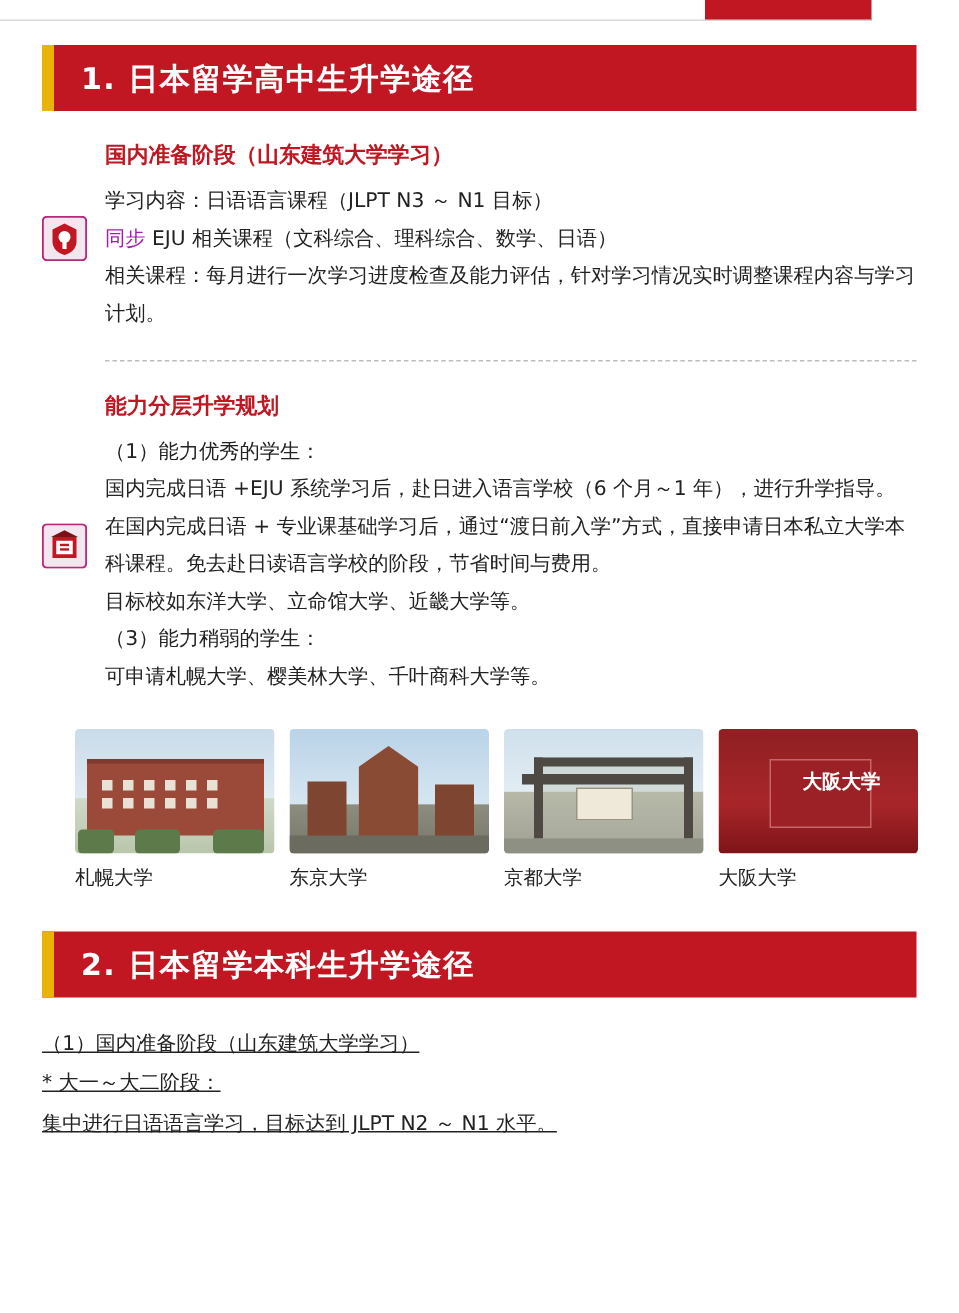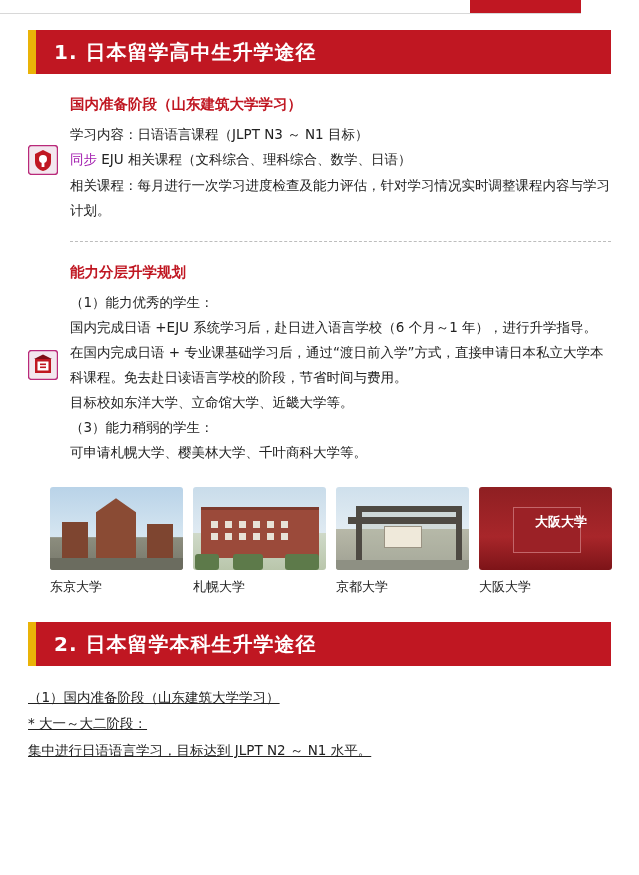--- a/index.html
+++ b/index.html
@@ -197,31 +197,20 @@
       <p class="para">在国内完成日语 + 专业课基础学习后，通过“渡日前入学”方式，直接申请日本私立大学本科课程。免去赴日读语言学校的阶段，节省时间与费用。</p>
       <p class="para">目标校如东洋大学、立命馆大学、近畿大学等。</p>
       <p class="para">（3）能力稍弱的学生：</p>
       <p class="para">可申请札幌大学、樱美林大学、千叶商科大学等。</p>
     </div>
   </div>
 
   <div class="photo-row">
 
     <div class="photo-cell">
-      <div class="photo p2">
-        <div class="sky"></div>
-        <div class="tower2"></div>
-        <div class="tower"></div>
-        <div class="tower3"></div>
-        <div class="ground"></div>
-      </div>
-      <div class="caption">东京大学</div>
-    </div>
-
-    <div class="photo-cell">
       <div class="photo p1">
         <div class="sky"></div>
         <div class="bld"></div>
         <div class="win" style="left:18px;bottom:42px;"></div>
         <div class="win" style="left:32px;bottom:42px;"></div>
         <div class="win" style="left:46px;bottom:42px;"></div>
         <div class="win" style="left:60px;bottom:42px;"></div>
         <div class="win" style="left:74px;bottom:42px;"></div>
         <div class="win" style="left:88px;bottom:42px;"></div>
         <div class="win" style="left:18px;bottom:30px;"></div>
@@ -231,20 +220,31 @@
         <div class="win" style="left:74px;bottom:30px;"></div>
         <div class="win" style="left:88px;bottom:30px;"></div>
         <div class="tree" style="left:2px;width:24px;"></div>
         <div class="tree" style="left:40px;width:30px;"></div>
         <div class="tree" style="left:92px;width:34px;"></div>
       </div>
       <div class="caption">札幌大学</div>
     </div>
 
     <div class="photo-cell">
+      <div class="photo p2">
+        <div class="sky"></div>
+        <div class="tower2"></div>
+        <div class="tower"></div>
+        <div class="tower3"></div>
+        <div class="ground"></div>
+      </div>
+      <div class="caption">东京大学</div>
+    </div>
+
+    <div class="photo-cell">
       <div class="photo p3">
         <div class="sky"></div>
         <div class="gate"></div>
         <div class="lintel"></div>
         <div class="sign"></div>
         <div class="ground"></div>
       </div>
       <div class="caption">京都大学</div>
     </div>
 

